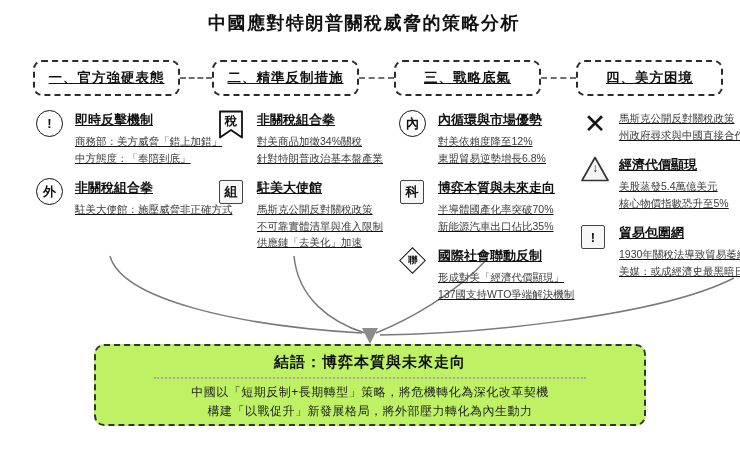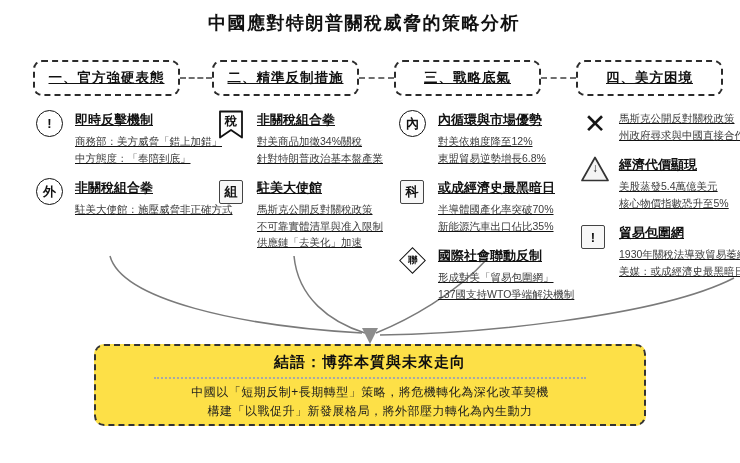--- a/index.html
+++ b/index.html
@@ -42,21 +42,21 @@
   .tri .tchar{position:absolute;top:6px;left:0;width:30px;text-align:center;
               font-weight:bold;font-size:12px;color:#222;}
   .txt{min-width:0;text-decoration:underline;}
   .item-title{font-weight:bold;font-size:13px;margin:1px 0 4px 0;white-space:nowrap;}
   .item-line{font-size:10.5px;color:#3c3c3c;line-height:16.5px;white-space:nowrap;}
   
   .curves{position:absolute;top:0;left:0;pointer-events:none;}
   
   .concl{position:absolute;left:94px;top:344px;width:552px;height:82px;
          border:2px dashed #333;border-radius:10px;box-sizing:border-box;
-         text-align:center;background:#fde047;}
+         text-align:center;background:#bef264;}
   .concl-title{font-size:15px;font-weight:bold;margin-top:7px;letter-spacing:1px;}
   .concl-div{border-top:2px dotted #a8a8a8;margin:5px 58px 4px 58px;height:0;}
   .concl-line{font-size:12px;line-height:19px;color:#1d1d1d;letter-spacing:0.5px;}
 </style>
 </head>
 <body>
 
 <div class="canvas">
 
   <div class="page-title">中國應對特朗普關稅威脅的策略分析</div>
@@ -147,34 +147,34 @@
         <div class="item-line">東盟貿易逆勢增長6.8%</div>
       </div>
     </div>
     <div class="item">
       <div class="icn">
         <div class="sq">
             <span>科</span>
           </div>
       </div>
       <div class="txt">
-        <div class="item-title">或成經濟史最黑暗日</div>
+        <div class="item-title">博弈本質與未來走向</div>
         <div class="item-line">半導體國產化率突破70%</div>
         <div class="item-line">新能源汽車出口佔比35%</div>
       </div>
     </div>
     <div class="item">
       <div class="icn">
         <div class="diamond">
             <span>聯</span>
           </div>
       </div>
       <div class="txt">
         <div class="item-title">國際社會聯動反制</div>
-        <div class="item-line">形成對美「貿易包圍網」</div>
+        <div class="item-line">形成對美「經濟代價顯現」</div>
         <div class="item-line">137國支持WTO爭端解決機制</div>
       </div>
     </div>
   </div>
 
   <div class="col" id="col4">
     <div class="item">
       <div class="icn">
         <span class="xmark">✕</span>
       </div>

